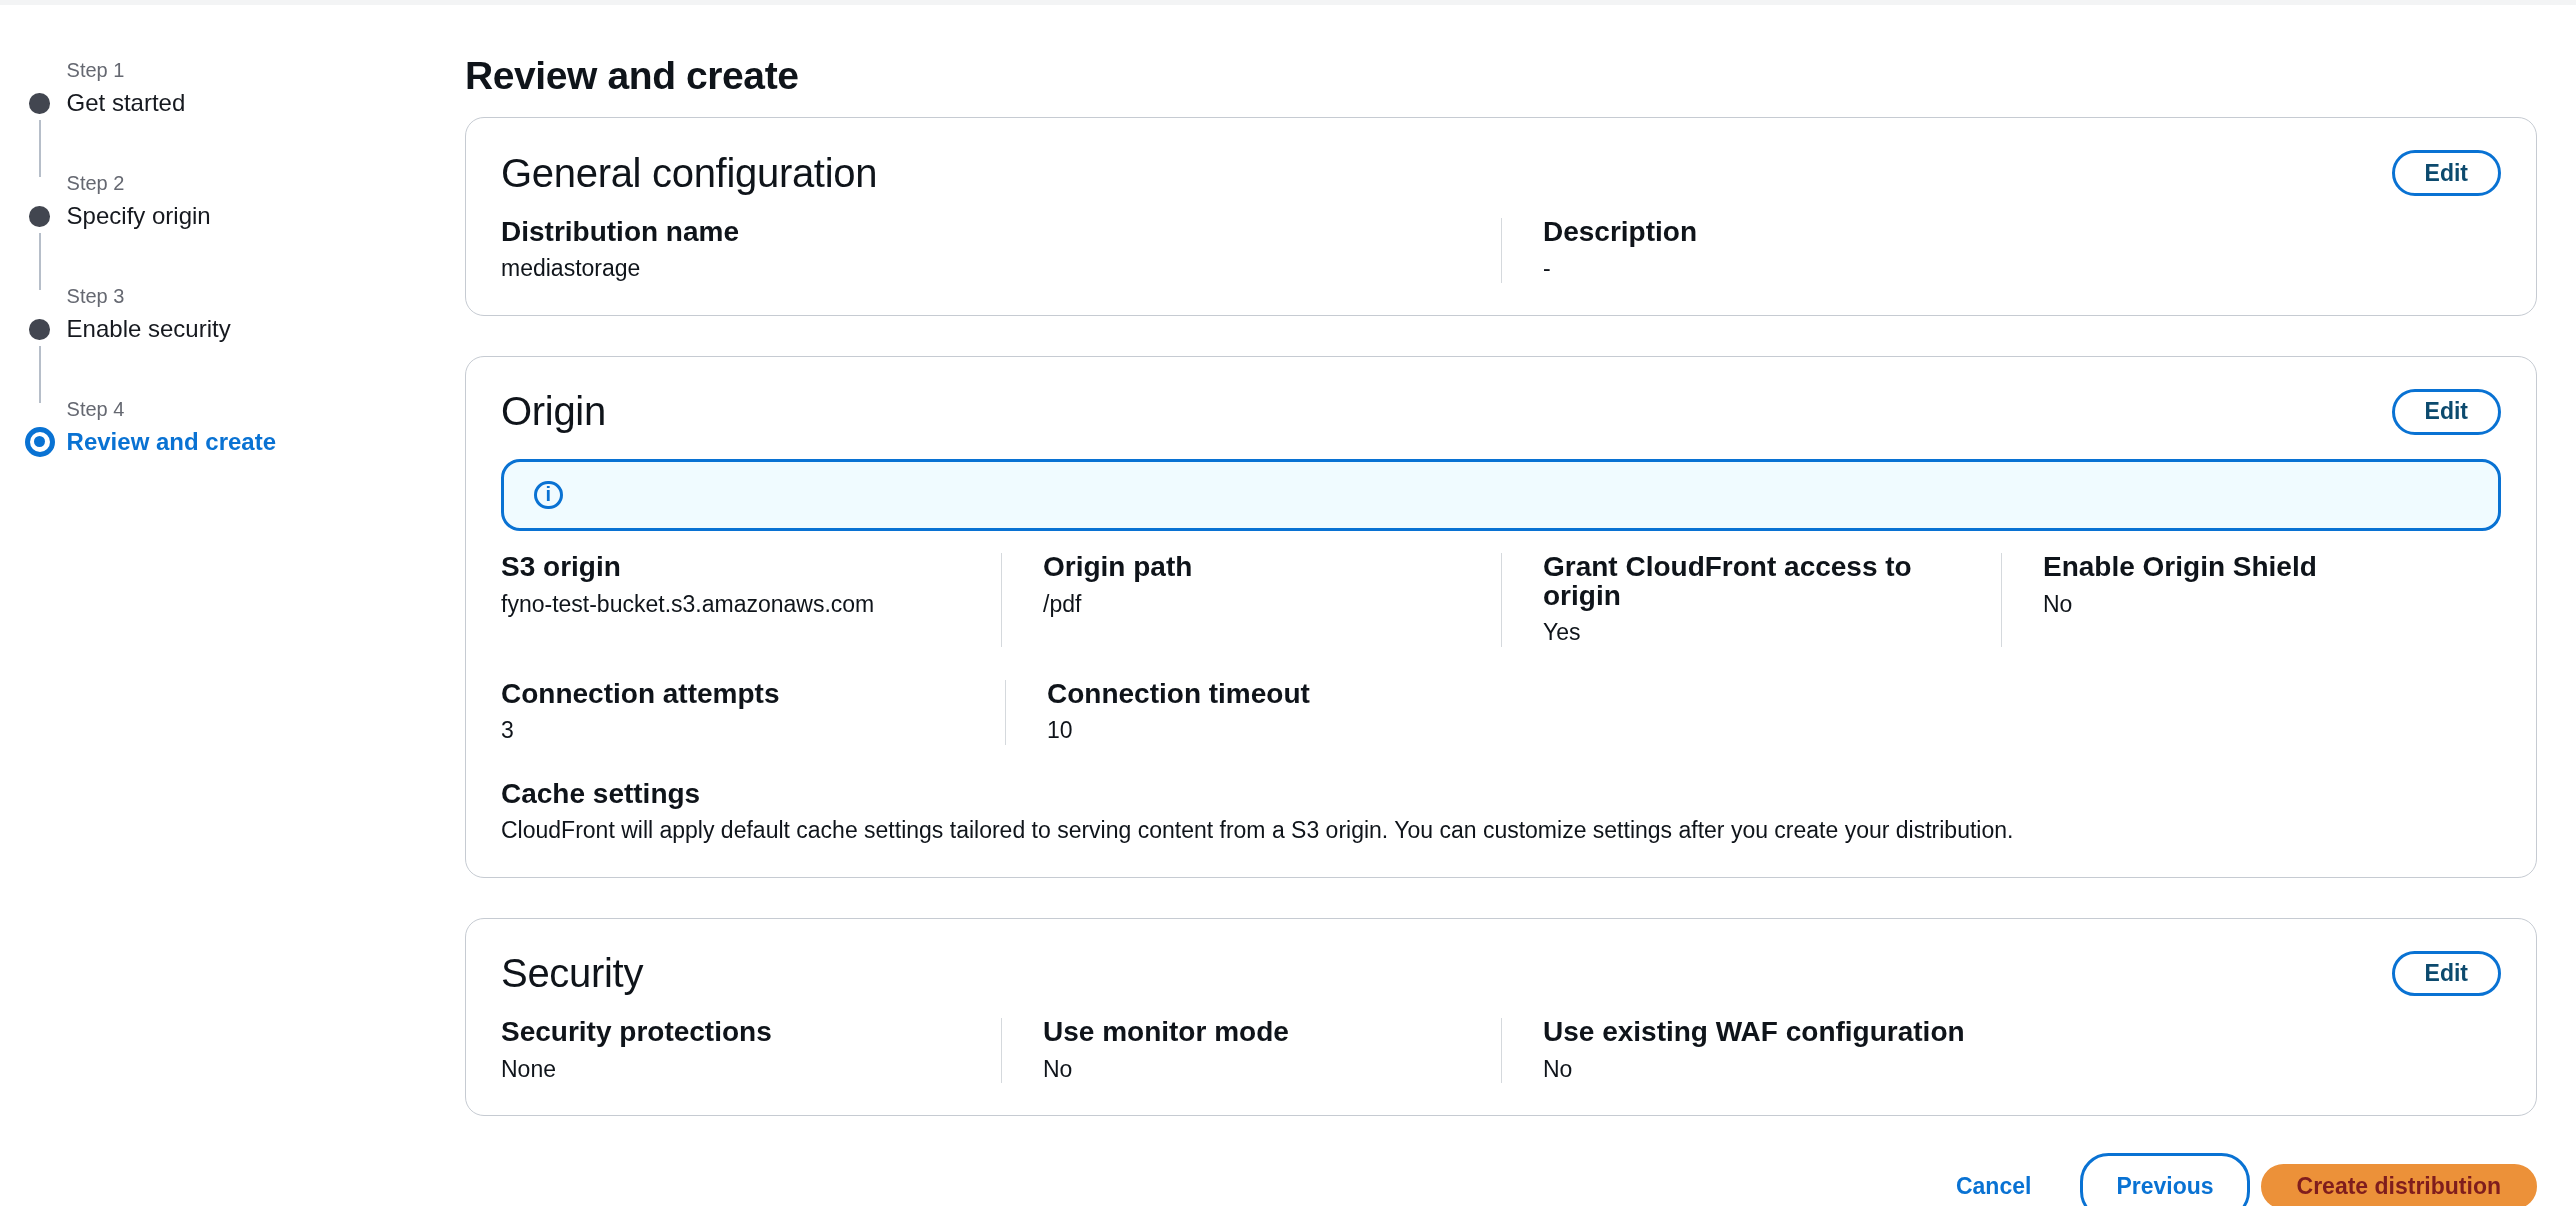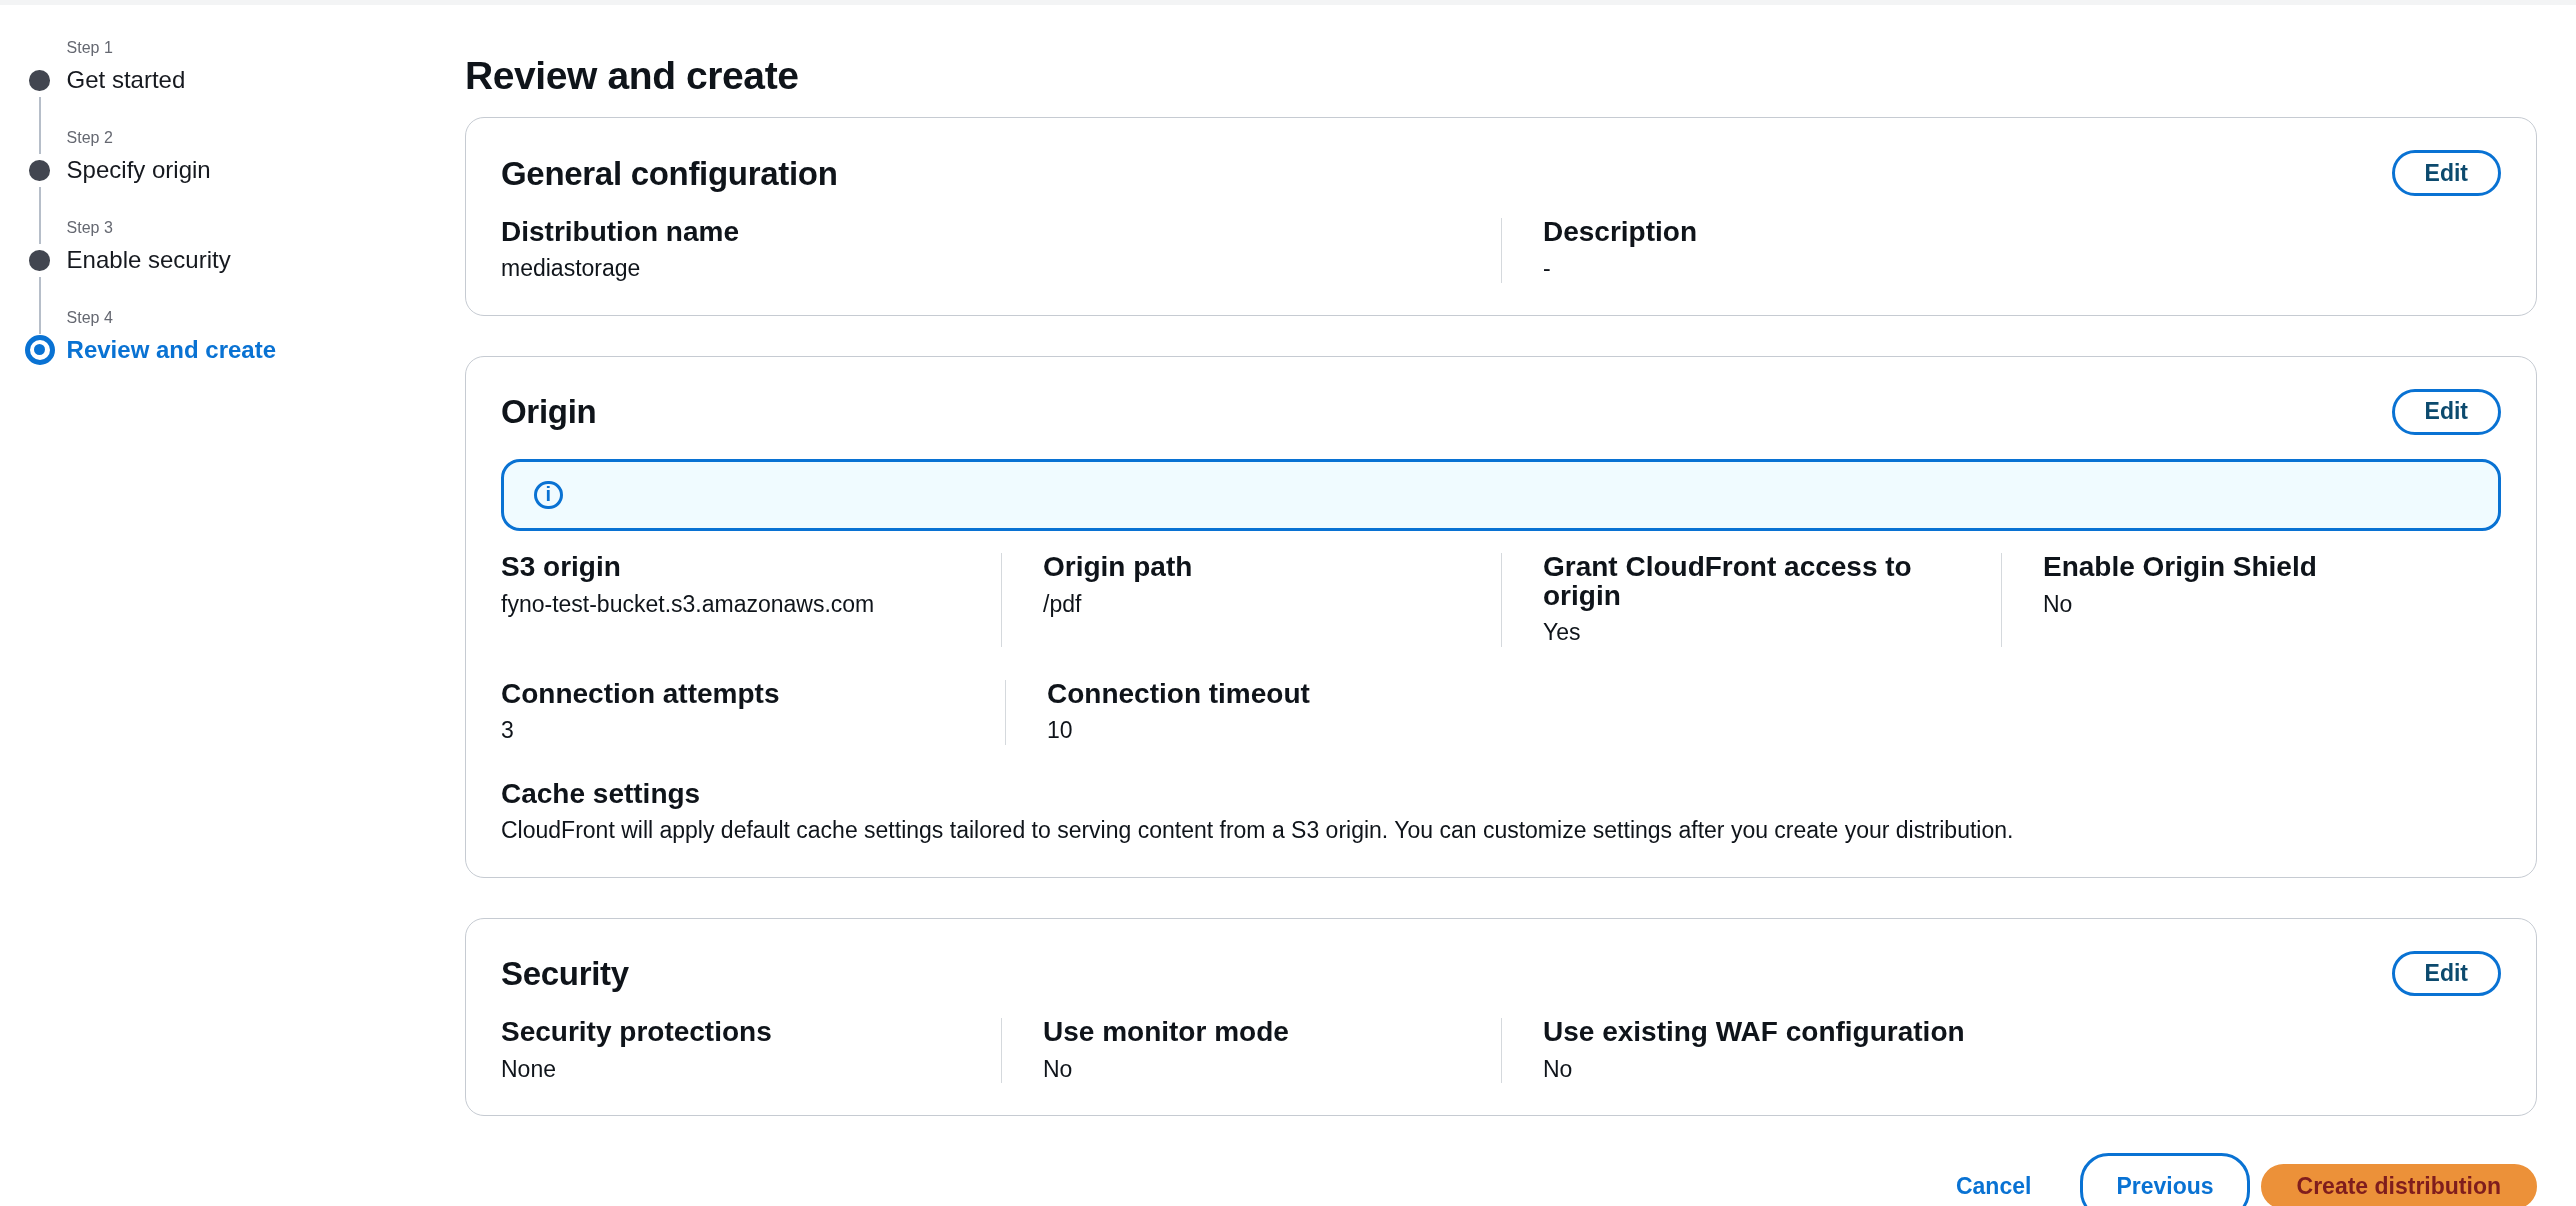--- a/index.html
+++ b/index.html
@@ -2,35 +2,35 @@
 <html style="font-size:12.7px"><head>
 <meta charset="utf-8">
 <style>
   * { margin:0; padding:0; box-sizing:border-box; }
   html,body { width:2576px; height:1206px; background:#ffffff; font-family:"Liberation Sans", sans-serif; color:#0f141a; overflow:hidden; }
   .top-strip { position:absolute; left:0; top:0; width:2576px; height:4.7px; background:#f3f4f5; }
 
   
   .steps { position:absolute; left:20.6px; top:35px; width:412px; }
   .step { position:relative; padding-left:46px; height:90px; }
-  .step-label { font-size:16px; line-height:25px; color:#656871; }
+  .step-label { font-size:20px; line-height:25px; color:#656871;margin-top:23px; }
   .step-name { font-size:24px; line-height:30px; margin-top:4.7px; color:#16191f; font-weight:500; }
   .step-dot { position:absolute; left:8.7px; top:35px; width:20.6px; height:20.6px; border-radius:50%; background:#424650; }
   .step.active .step-name { color:#0972d3; font-weight:700; }
   .step.active .step-dot { left:4px; top:30px; width:30px; height:30px; background:#ffffff; border:5.5px solid #0972d3; }
   .step.active .step-dot::after { content:""; position:absolute; left:4px; top:4px; width:11px; height:11px; border-radius:50%; background:#0972d3; }
   .step:not(:last-child)::after { content:""; position:absolute; left:18px; top:62px; width:2.4px; height:57px; background:#b6bec9; }
 
   
   .main { position:absolute; left:465px; top:35px; width:2072px; }
   h1.page-title { font-size:39px; line-height:49px; font-weight:700; padding-top:16px; margin-bottom:17.4px; letter-spacing:-0.4px; }
 
   .card { background:#ffffff; border:1.6px solid #c6cbd2; border-radius:19px; padding:32px 35px; margin-bottom:40px; }
   .card-header { display:flex; align-items:center; justify-content:space-between; }
-  h2.card-title { font-size:33px; line-height:41px; font-weight:700; letter-spacing:-0.3px; }
+  h2.card-title { font-size:40px; line-height:41px; font-weight:400; letter-spacing:-0.3px; }
   .edit-btn { background:#ffffff; border:3.2px solid #0972d3; color:#0c4a6e; font-family:"Liberation Sans",sans-serif;
               font-size:23px; font-weight:700; line-height:27px; padding:6.3px 30px; border-radius:28.5px; cursor:pointer; }
 
   .grid { display:grid; margin-top:22px; }
   .cols2 { grid-template-columns:1fr 1fr; }
   .cols4 { grid-template-columns:1fr 1fr 1fr 1fr; }
   .cell { padding-right:32px; }
   .cell.divided { border-left:1.6px solid #d5d9dd; padding-left:41px; }
   .cell.span2 { grid-column:3 / span 2; }
   .f-label { font-size:28px; line-height:28.5px; font-weight:700; margin-bottom:8px; }

